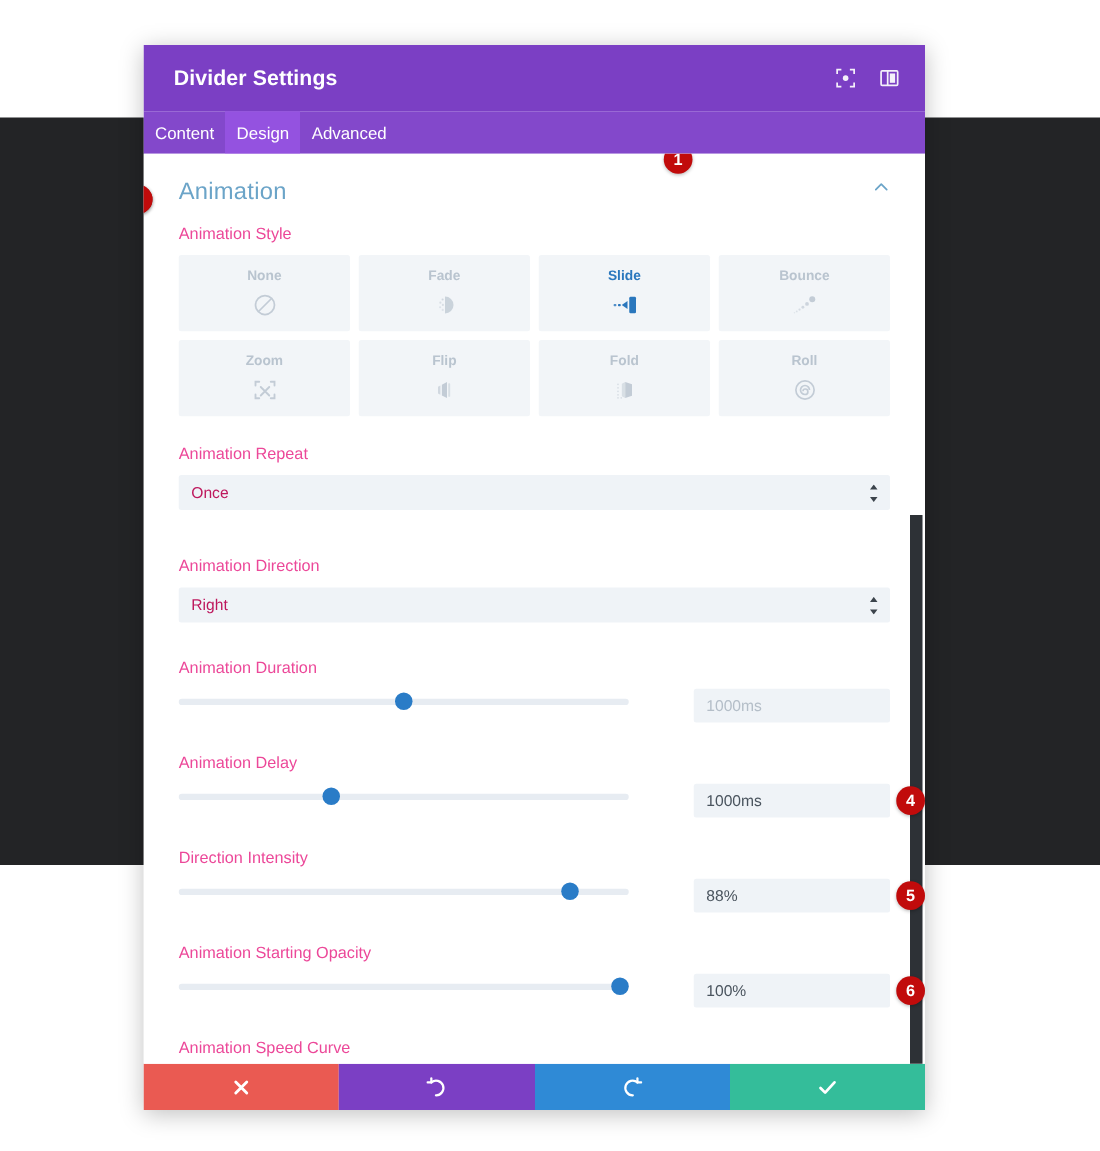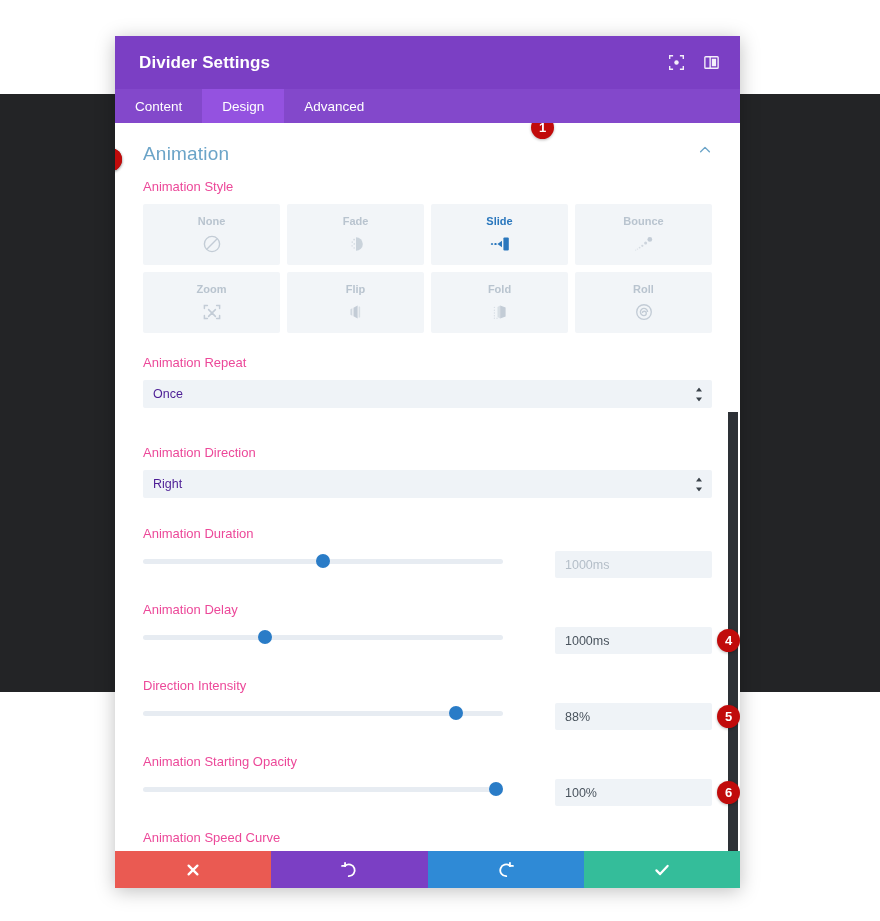--- a/index.html
+++ b/index.html
@@ -53,21 +53,21 @@
 
   
   .tabbar {
     height: 34px;
     background: #8348cb;
     display: flex;
     align-items: stretch;
   }
   .tab {
     display: flex; align-items: center; justify-content: center;
-    padding: 0 20px;
+    padding: 0 9px;
     color: #ffffff;
     font-size: 13.5px;
     cursor: pointer;
     white-space: nowrap;
   }
   .tab.active { background: #9452e0; font-weight: normal; }
 
   
   .modal-body {
     position: relative;
@@ -131,21 +131,21 @@
 
   
   .selectbox {
     position: relative;
     background: #eff3f7;
     height: 28px;
     display: flex;
     align-items: center;
     padding: 0 26px 0 10px;
     font-size: 12.5px;
-    color: #4c1d95;
+    color: #be185d;
     cursor: pointer;
     border-radius: 2px;
   }
   .selectbox .updown {
     position: absolute; right: 9px; top: 50%;
     transform: translateY(-50%);
     width: 8px; height: 13px; color: #3c444c;
   }
 
   

